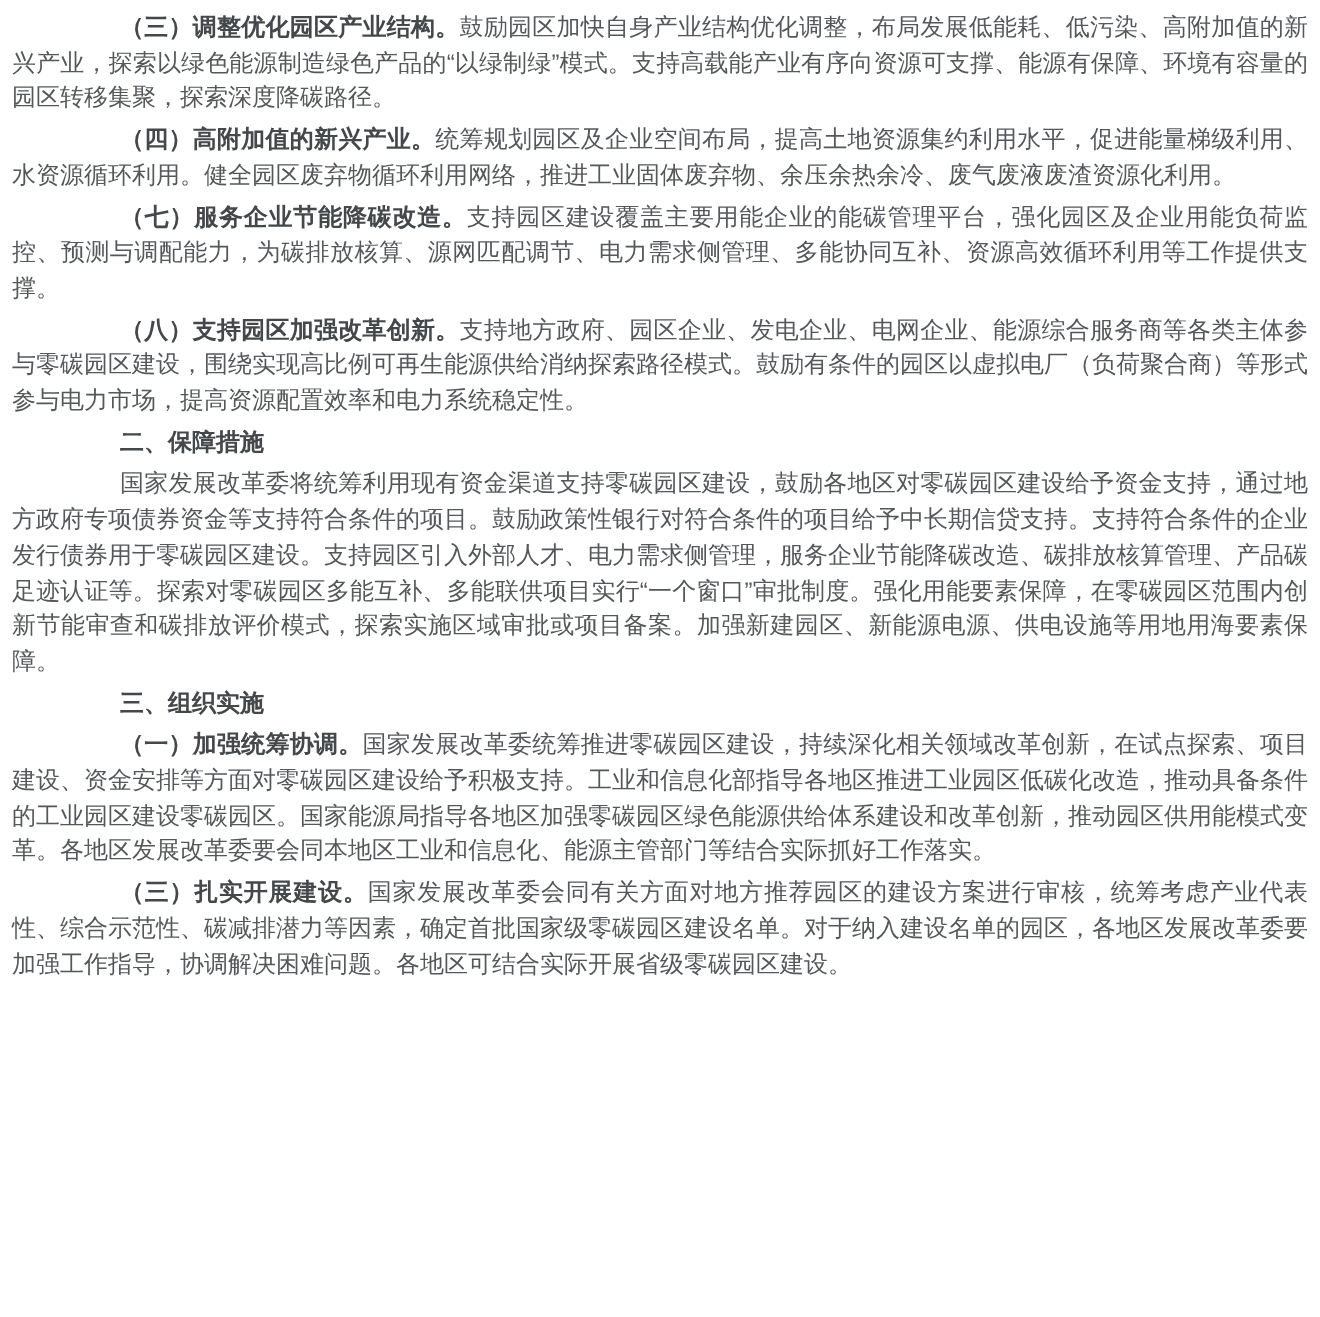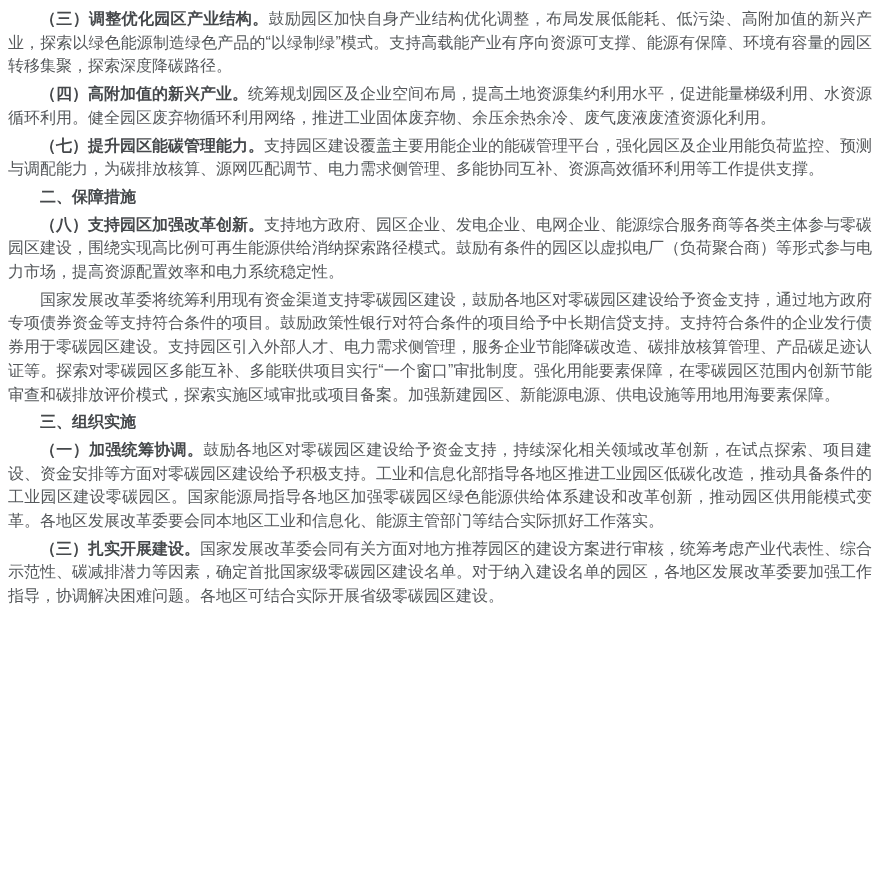--- a/index.html
+++ b/index.html
@@ -23,41 +23,42 @@
   .para {
     margin: 4px 0 0 0;
     text-indent: 2em;
   }
   .para:first-child {
     margin-top: 0;
   }
   .para b.lead {
     font-weight: 700;
     color: #45484b;
+    margin-left: 40px;
   }
 </style>
 </head>
 <body>
 
 <div class="page">
 
   <p class="para"><b class="lead">（三）调整优化园区产业结构。</b><span>鼓励园区加快自身产业结构优化调整，布局发展低能耗、低污染、高附加值的新兴产业，探索以绿色能源制造绿色产品的“以绿制绿”模式。支持高载能产业有序向资源可支撑、能源有保障、环境有容量的园区转移集聚，探索深度降碳路径。</span></p>
 
   <p class="para"><b class="lead">（四）高附加值的新兴产业。</b><span>统筹规划园区及企业空间布局，提高土地资源集约利用水平，促进能量梯级利用、水资源循环利用。健全园区废弃物循环利用网络，推进工业固体废弃物、余压余热余冷、废气废液废渣资源化利用。</span></p>
 
 
 
-  <p class="para"><b class="lead">（七）提升园区能碳管理能力。</b><span>支持园区建设覆盖主要用能企业的能碳管理平台，强化园区及企业用能负荷监控、预测与调配能力，为碳排放核算、源网匹配调节、电力需求侧管理、多能协同互补、资源高效循环利用等工作提供支撑。</span></p>
+  <p class="para"><b class="lead">（七）服务企业节能降碳改造。</b><span>支持园区建设覆盖主要用能企业的能碳管理平台，强化园区及企业用能负荷监控、预测与调配能力，为碳排放核算、源网匹配调节、电力需求侧管理、多能协同互补、资源高效循环利用等工作提供支撑。</span></p>
+
+  <p class="para"><b class="lead">（八）支持园区加强改革创新。</b><span>支持地方政府、园区企业、发电企业、电网企业、能源综合服务商等各类主体参与零碳园区建设，围绕实现高比例可再生能源供给消纳探索路径模式。鼓励有条件的园区以虚拟电厂（负荷聚合商）等形式参与电力市场，提高资源配置效率和电力系统稳定性。</span></p>
 
   <p class="para"><b class="lead">二、保障措施</b><span></span></p>
-
-  <p class="para"><b class="lead">（八）支持园区加强改革创新。</b><span>支持地方政府、园区企业、发电企业、电网企业、能源综合服务商等各类主体参与零碳园区建设，围绕实现高比例可再生能源供给消纳探索路径模式。鼓励有条件的园区以虚拟电厂（负荷聚合商）等形式参与电力市场，提高资源配置效率和电力系统稳定性。</span></p>
 
   <p class="para"><b class="lead"></b><span>国家发展改革委将统筹利用现有资金渠道支持零碳园区建设，鼓励各地区对零碳园区建设给予资金支持，通过地方政府专项债券资金等支持符合条件的项目。鼓励政策性银行对符合条件的项目给予中长期信贷支持。支持符合条件的企业发行债券用于零碳园区建设。支持园区引入外部人才、电力需求侧管理，服务企业节能降碳改造、碳排放核算管理、产品碳足迹认证等。探索对零碳园区多能互补、多能联供项目实行“一个窗口”审批制度。强化用能要素保障，在零碳园区范围内创新节能审查和碳排放评价模式，探索实施区域审批或项目备案。加强新建园区、新能源电源、供电设施等用地用海要素保障。</span></p>
 
   <p class="para"><b class="lead">三、组织实施</b><span></span></p>
 
-  <p class="para"><b class="lead">（一）加强统筹协调。</b><span>鼓励各地区对零碳园区建设给予资金支持，持续深化相关领域改革创新，在试点探索、项目建设、资金安排等方面对零碳园区建设给予积极支持。工业和信息化部指导各地区推进工业园区低碳化改造，推动具备条件的工业园区建设零碳园区。国家能源局指导各地区加强零碳园区绿色能源供给体系建设和改革创新，推动园区供用能模式变革。各地区发展改革委要会同本地区工业和信息化、能源主管部门等结合实际抓好工作落实。</span></p>
+  <p class="para"><b class="lead">（一）加强统筹协调。</b><span>国家发展改革委统筹推进零碳园区建设，持续深化相关领域改革创新，在试点探索、项目建设、资金安排等方面对零碳园区建设给予积极支持。工业和信息化部指导各地区推进工业园区低碳化改造，推动具备条件的工业园区建设零碳园区。国家能源局指导各地区加强零碳园区绿色能源供给体系建设和改革创新，推动园区供用能模式变革。各地区发展改革委要会同本地区工业和信息化、能源主管部门等结合实际抓好工作落实。</span></p>
 
 
   <p class="para"><b class="lead">（三）扎实开展建设。</b><span>国家发展改革委会同有关方面对地方推荐园区的建设方案进行审核，统筹考虑产业代表性、综合示范性、碳减排潜力等因素，确定首批国家级零碳园区建设名单。对于纳入建设名单的园区，各地区发展改革委要加强工作指导，协调解决困难问题。各地区可结合实际开展省级零碳园区建设。</span></p>
 
 </div>
 
 </body></html>

